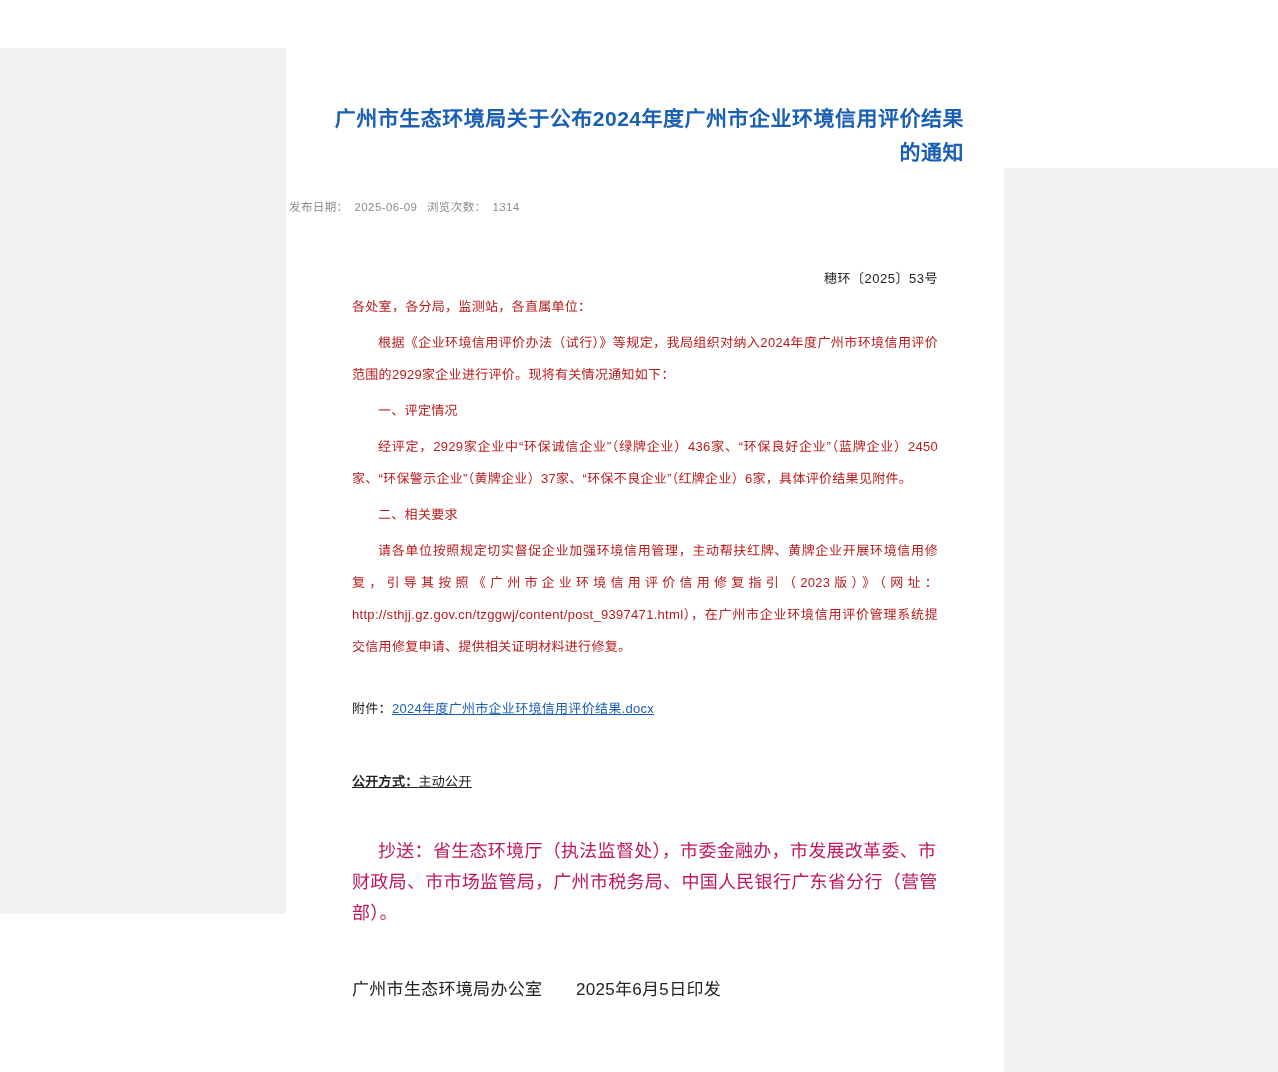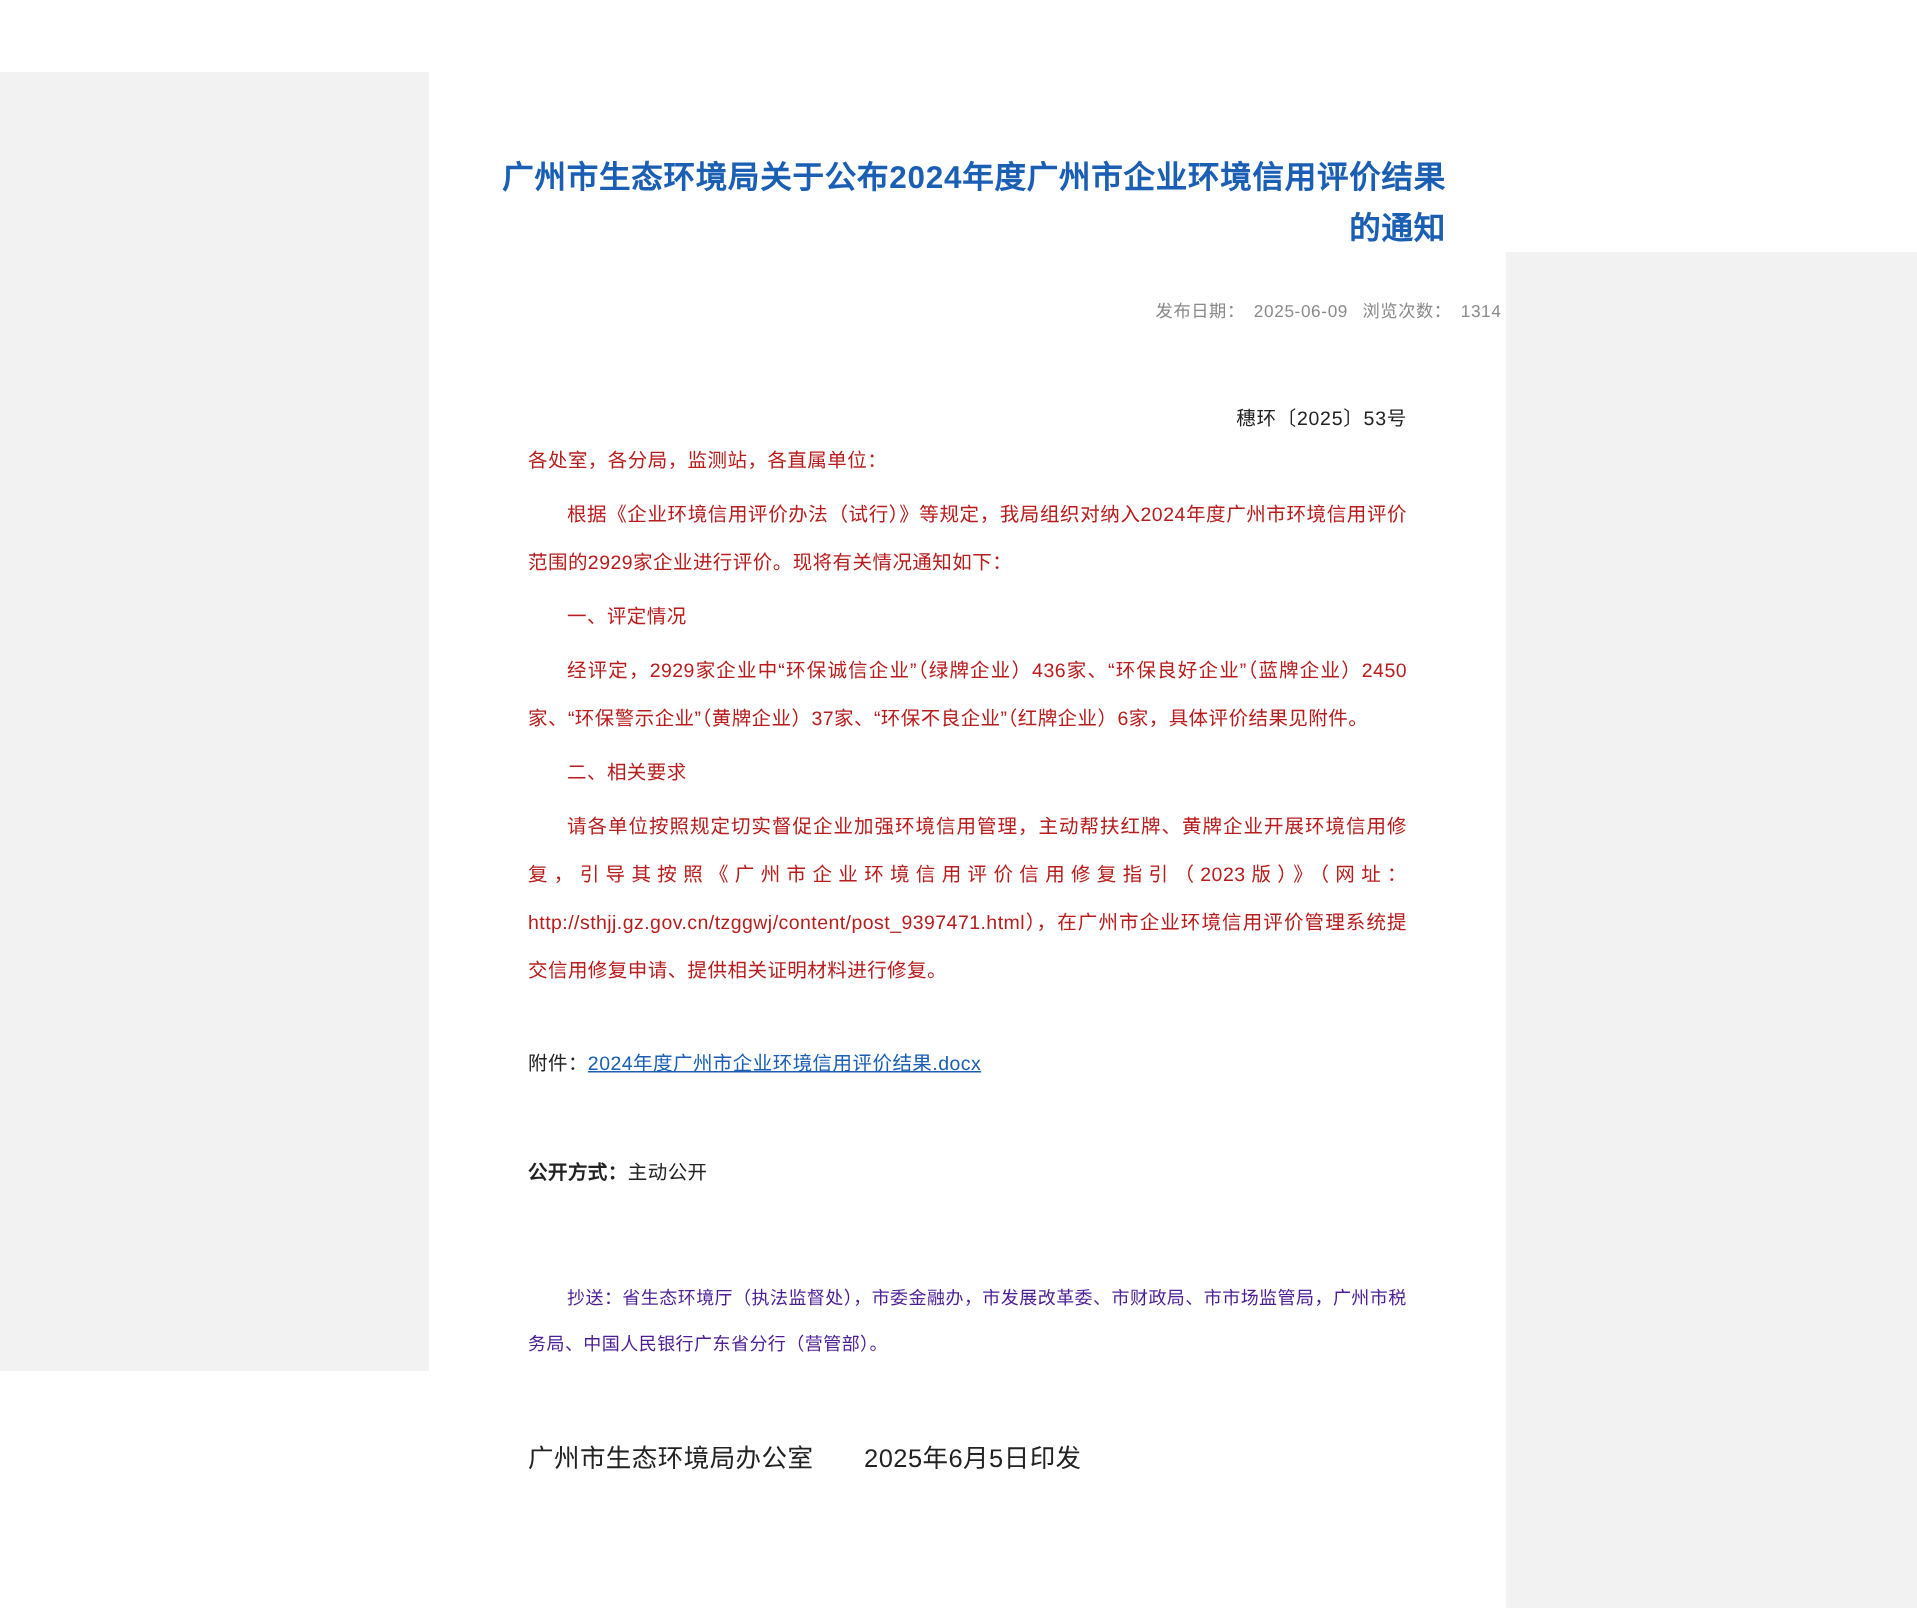--- a/index.html
+++ b/index.html
@@ -55,21 +55,21 @@
     font-weight: bold;
     line-height: 34px;
     text-align: right;
     letter-spacing: 0.5px;
     margin: 0;
     padding: 54px 40px 0 40px;
     box-sizing: border-box;
   }
   .meta {
     margin-top: 28px;
-    text-align: right;
+    text-align: left;
     font-size: 11.5px;
     color: #8a8a8a;
     letter-spacing: 0.4px;
   }
   .meta span {
     margin: 0 3px;
   }
   .body-wrap {
     padding: 0 66px;
     box-sizing: border-box;
@@ -109,28 +109,29 @@
     font-size: 13px;
     color: #222;
     line-height: 27px;
     letter-spacing: 0.3px;
   }
   .disclosure {
     margin-top: 48px;
     font-size: 13px;
     color: #222;
     letter-spacing: 0.3px;
+    text-decoration: underline;
   }
   .disclosure b {
     font-weight: bold;
   }
   .cc {
-    margin-top: 60px;
-    font-size: 12px;
-    color: #4c1d95;
+    margin-top: 46px;
+    font-size: 18px;
+    color: #be185d;
     line-height: 31px;
     text-indent: 26px;
     letter-spacing: 0.3px;
   }
   .footer-row {
     margin-top: 46px;
     font-size: 17px;
     color: #222;
     display: flex;
     letter-spacing: 0.3px;

